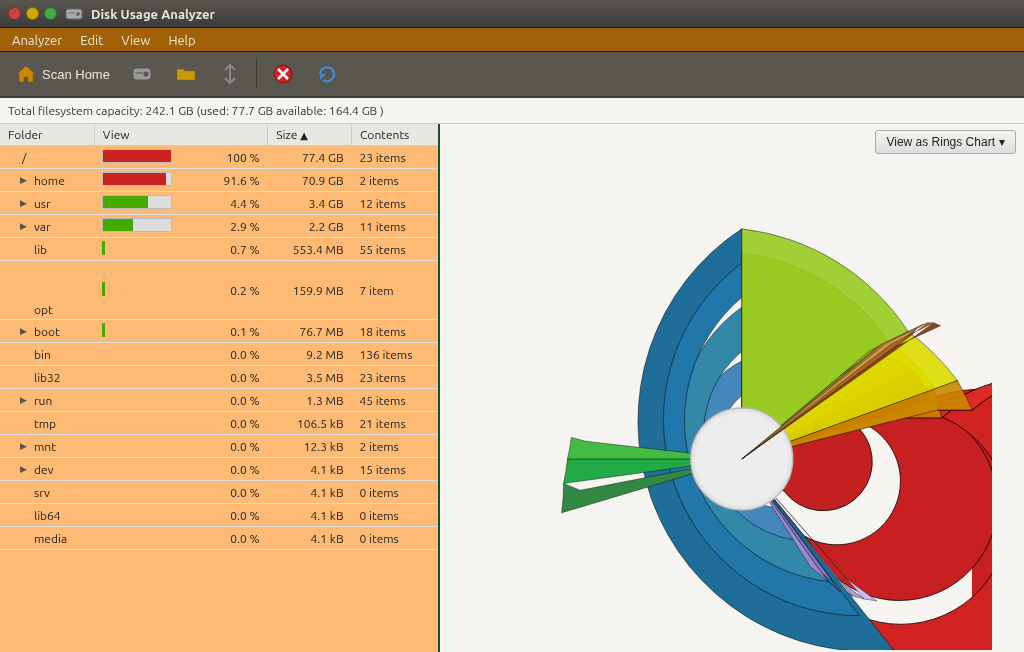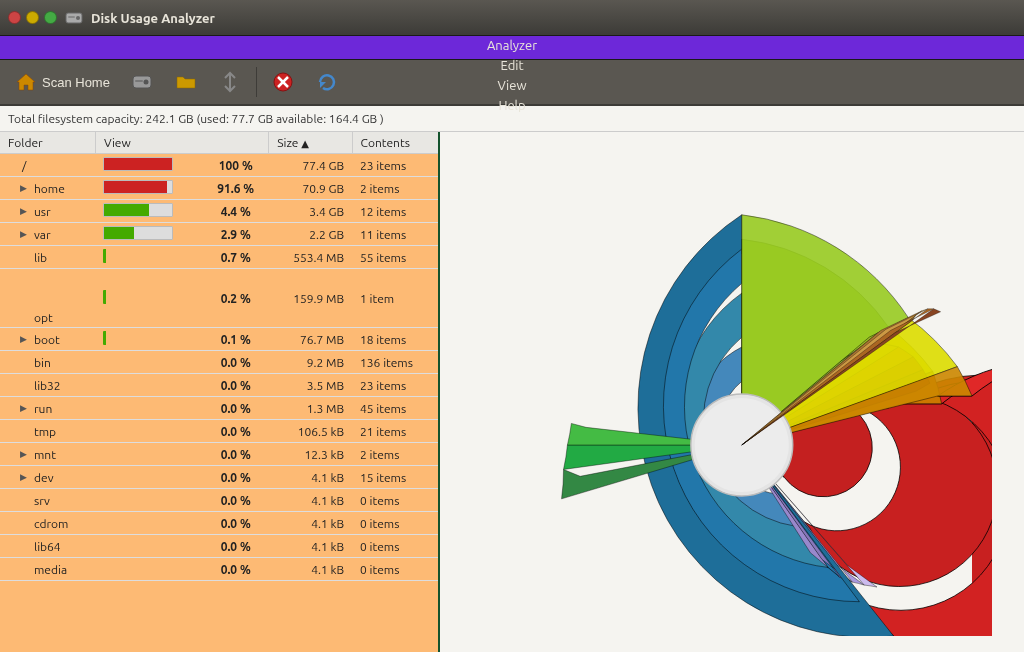--- a/index.html
+++ b/index.html
@@ -7,21 +7,21 @@
       font-family: 'Ubuntu', 'DejaVu Sans', sans-serif;
       font-size: 13px;
       background: #3c3b37;
       width: 1024px;
       height: 652px;
       overflow: hidden;
     }
 
     
     #titlebar {
-      height: 36px;
+      height: 28px;
       background: linear-gradient(to bottom, #5a5751, #3c3b37);
       display: flex;
       align-items: center;
       padding: 0 8px;
       gap: 8px;
       border-bottom: 1px solid #1a1a1a;
     }
     #window-controls {
       display: flex;
       gap: 5px;
@@ -39,27 +39,26 @@
     .win-max { background: #44aa44; }
     #title-text {
       color: #e8e4d9;
       font-size: 13px;
       font-weight: bold;
     }
 
     
     #menubar {
       height: 24px;
-      background: #6d28d9;
+      background: #a16207;
       display: flex;
       align-items: center;
       padding: 0 4px;
       gap: 2px;
       border-bottom: 1px solid #1a1a1a;
-      flex-direction: column;
     }
     .menu-item {
       color: #e8e4d9;
       padding: 2px 8px;
       cursor: pointer;
       border-radius: 3px;
       font-size: 13px;
     }
 
     
@@ -176,21 +175,21 @@
       display: inline-block;
     }
     .usage-bar-fill {
       height: 100%;
       background: #cc2222;
     }
     .usage-bar-fill.small {
       background: #44aa00;
     }
     td.size-col { text-align: right; }
-    td.usage-col { text-align: center; font-weight: bold; }
+    td.usage-col { text-align: right; }
 
     
     #chart-panel {
       flex: 1;
       background: #f5f4f0;
       position: relative;
       display: flex;
       flex-direction: column;
     }
     #chart-toolbar {
@@ -397,21 +396,21 @@
           <tr>
             <td>
               <div class="folder-name" style="padding-left: 12px; margin-top: 39px;">
                 <span class="expand-arrow"> </span>
                 <span>opt</span>
               </div>
             </td>
             <td><div class="usage-bar-container" style="background: transparent; border: none;"><div style="width: 3px; height: 14px; background: rgb(68, 170, 0);"></div></div></td>
             <td class="usage-col">0.2 %</td>
             <td class="size-col">159.9 MB</td>
-            <td>1 item</td>
+            <td>7 item</td>
           </tr>
           <tr>
             <td>
               <div class="folder-name" style="padding-left: 12px;">
                 <span class="expand-arrow">▶</span>
                 <span>boot</span>
               </div>
             </td>
             <td><div class="usage-bar-container" style="background: transparent; border: none;"><div style="width: 3px; height: 14px; background: rgb(68, 170, 0);"></div></div></td>
             <td class="usage-col">0.1 %</td>
@@ -499,32 +498,20 @@
             </td>
             <td><div class="usage-bar-container" style="background: transparent; border: none;"><div style="width: 3px; height: 14px; background: transparent;"></div></div></td>
             <td class="usage-col">0.0 %</td>
             <td class="size-col">4.1 kB</td>
             <td>0 items</td>
           </tr>
           <tr>
             <td>
               <div class="folder-name" style="padding-left: 12px;">
                 <span class="expand-arrow"> </span>
-                <span>cdrom</span>
-              </div>
-            </td>
-            <td><div class="usage-bar-container" style="background: transparent; border: none;"><div style="width: 3px; height: 14px; background: transparent;"></div></div></td>
-            <td class="usage-col">0.0 %</td>
-            <td class="size-col">4.1 kB</td>
-            <td>0 items</td>
-          </tr>
-          <tr>
-            <td>
-              <div class="folder-name" style="padding-left: 12px;">
-                <span class="expand-arrow"> </span>
                 <span>lib64</span>
               </div>
             </td>
             <td><div class="usage-bar-container" style="background: transparent; border: none;"><div style="width: 3px; height: 14px; background: transparent;"></div></div></td>
             <td class="usage-col">0.0 %</td>
             <td class="size-col">4.1 kB</td>
             <td>0 items</td>
           </tr>
           <tr>
             <td>
@@ -536,20 +523,26 @@
             <td><div class="usage-bar-container" style="background: transparent; border: none;"><div style="width: 3px; height: 14px; background: transparent;"></div></div></td>
             <td class="usage-col">0.0 %</td>
             <td class="size-col">4.1 kB</td>
             <td>0 items</td>
           </tr>
         </tbody>
     </table>
   </div>
 
   <div id="chart-panel">
+    <div id="chart-toolbar">
+      <button id="view-rings-btn">
+        <span>View as Rings Chart</span>
+        <span>▾</span>
+      </button>
+    </div>
     <div id="chart-area">
 
       <svg id="sunburst-svg" viewBox="0 0 520 490" xmlns="http://www.w3.org/2000/svg">
 
         <rect width="520" height="490" fill="#f5f4f0"></rect>
 
         <circle cx="270" cy="280" r="72" fill="#e0e0e0" stroke="#ccc" stroke-width="1"></circle>
         <circle cx="270" cy="280" r="68" fill="#d8d8d8"></circle>
 
         <path d="M 270 280 

